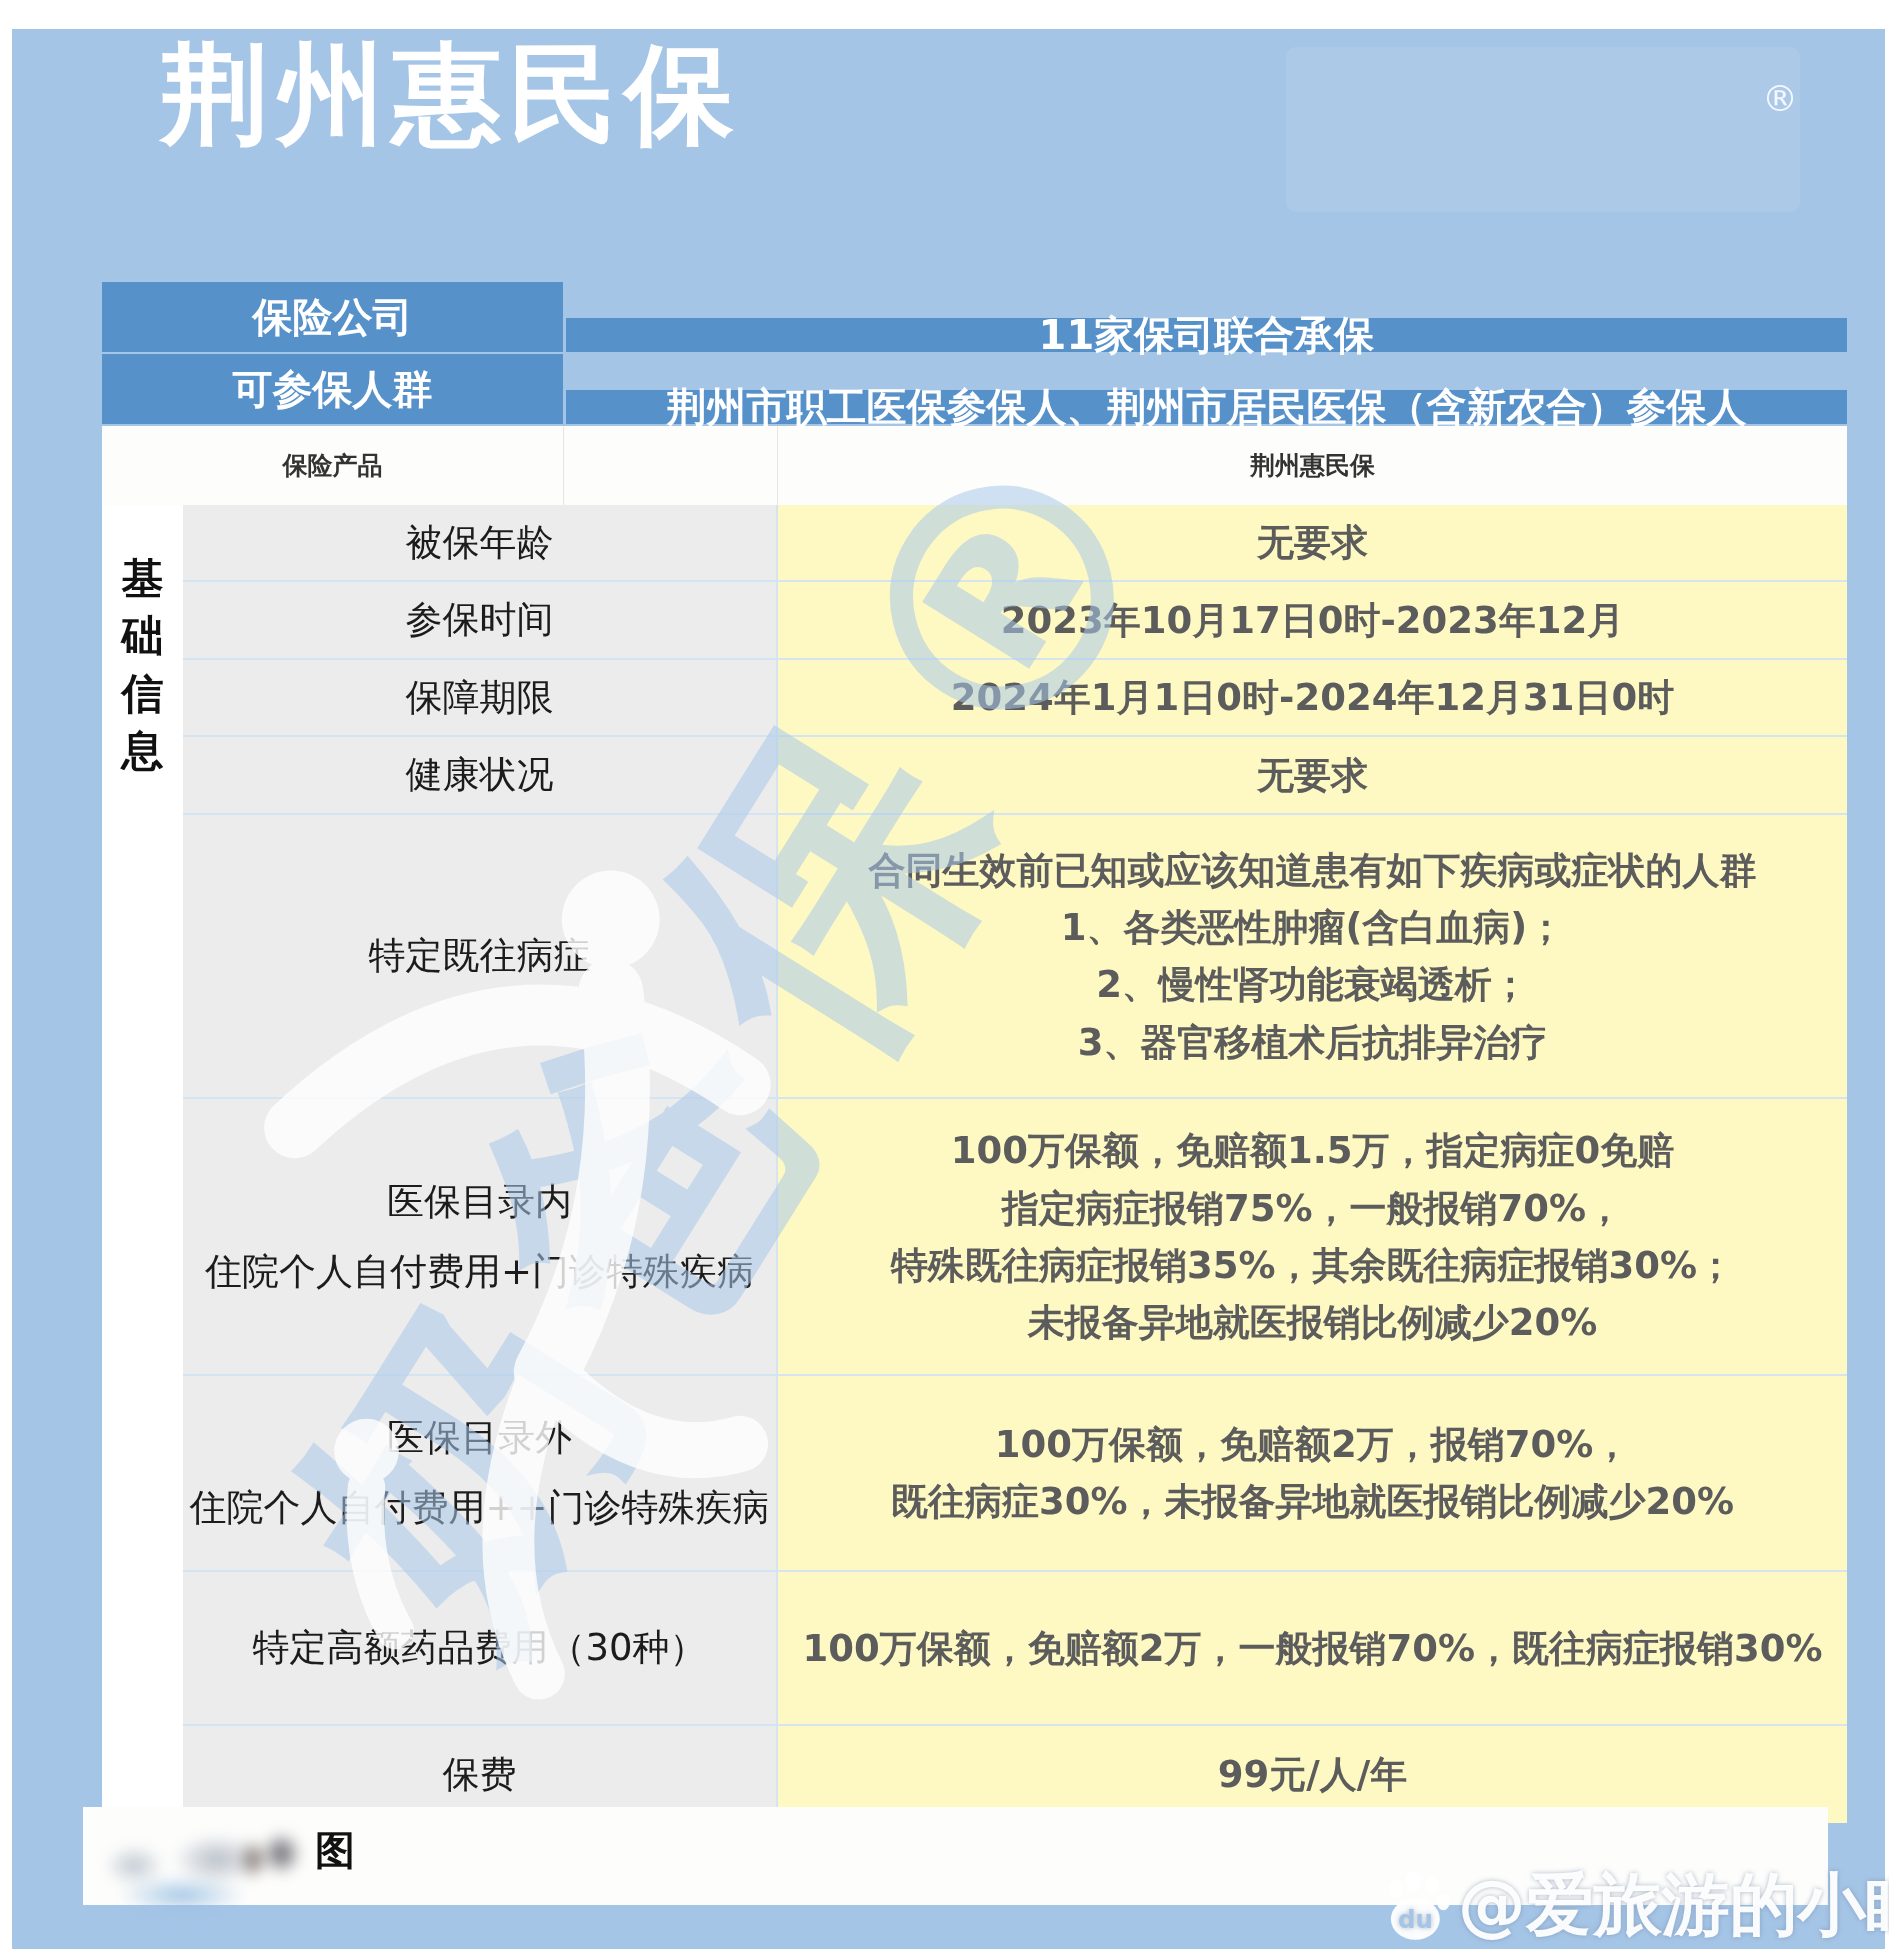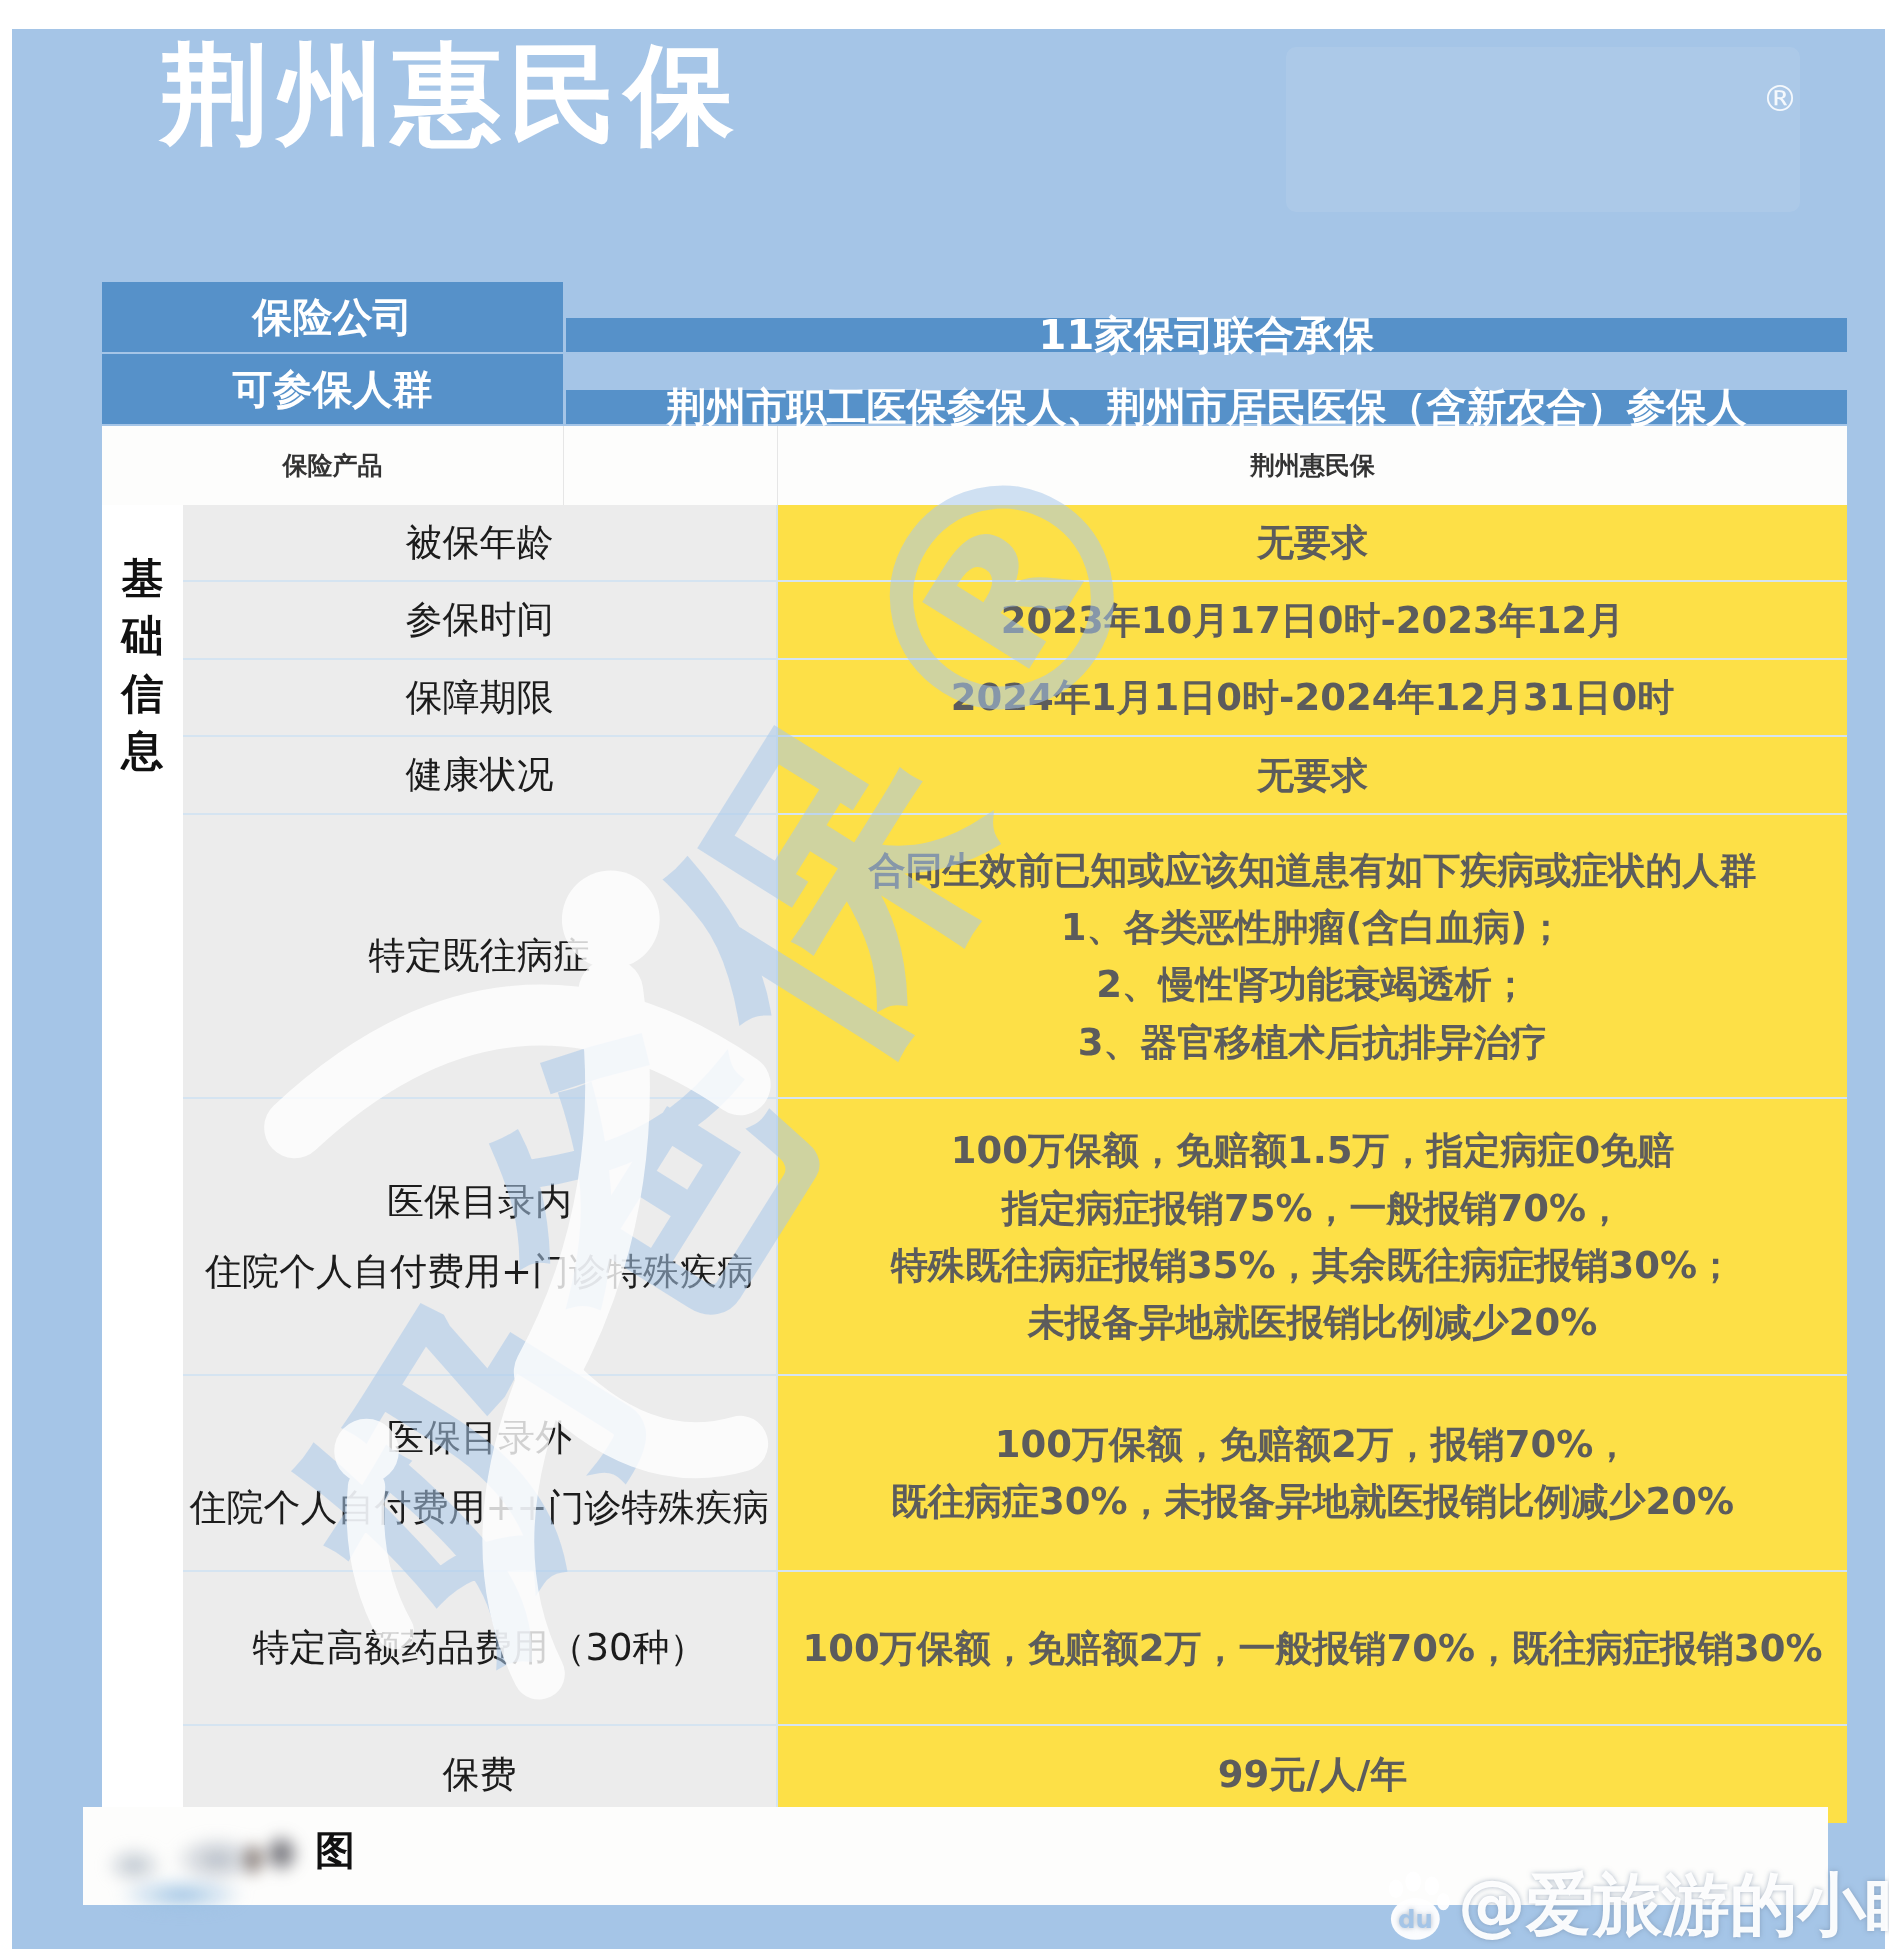--- a/index.html
+++ b/index.html
@@ -25,21 +25,21 @@
   .plabel{width:461px;border-right:1.4px solid #e6e6e6;}
   .pspacer{width:213px;border-right:1.4px solid #e6e6e6;}
   .pval{flex:1;}
   .basic{display:flex;}
   .vstrip{width:81px;background:#ffffff;display:flex;justify-content:center;}
   .vlabel{margin-top:45px;font-size:42px;font-weight:bold;color:#111111;line-height:1.36;white-space:pre-line;text-align:center;}
   .rows{flex:1;}
   .irow{display:flex;}
   .irow + .irow{border-top:2.2px solid #d5e4f1;}
   .ilabel{width:593px;background:#ececec;display:flex;align-items:center;justify-content:center;color:#1c1c1c;font-weight:normal;font-size:37px;text-align:center;white-space:pre-line;line-height:1.9;border-right:2.2px solid #d5e4f1;}
-  .ival{flex:1;background:#fde047;display:flex;align-items:center;justify-content:center;color:#5c5c5c;font-weight:bold;font-size:37px;text-align:center;white-space:pre-line;line-height:1.55;}
+  .ival{flex:1;background:#fef9c3;display:flex;align-items:center;justify-content:center;color:#5c5c5c;font-weight:bold;font-size:37px;text-align:center;white-space:pre-line;line-height:1.55;}
   .h1{height:75px;}.h2{height:76px;}.h3{height:75px;}.h4{height:76px;}
   .h5{height:282px;}.h6{height:275px;}.h7{height:194px;}.h8{height:152px;}.h9{height:97px;}
   .t{position:relative;z-index:3;}
 
   .bottom-row{position:absolute;left:83px;top:1807px;width:1745px;height:98px;background:#fdfdfc;z-index:1;}
   .smudge{position:absolute;left:3.6px;top:-13px;width:237px;height:119px;filter:blur(6.5px);background:
     radial-gradient(43px 29px at 20% 60%,rgba(180,190,200,0.9),rgba(255,255,255,0) 70%),
     radial-gradient(65px 36px at 55% 55%,rgba(150,160,175,0.7),rgba(255,255,255,0) 70%),
     radial-gradient(29px 32px at 82% 50%,rgba(60,60,70,0.85),rgba(255,255,255,0) 70%),
     radial-gradient(21.6px 29px at 70% 55%,rgba(80,60,50,0.8),rgba(255,255,255,0) 70%),

